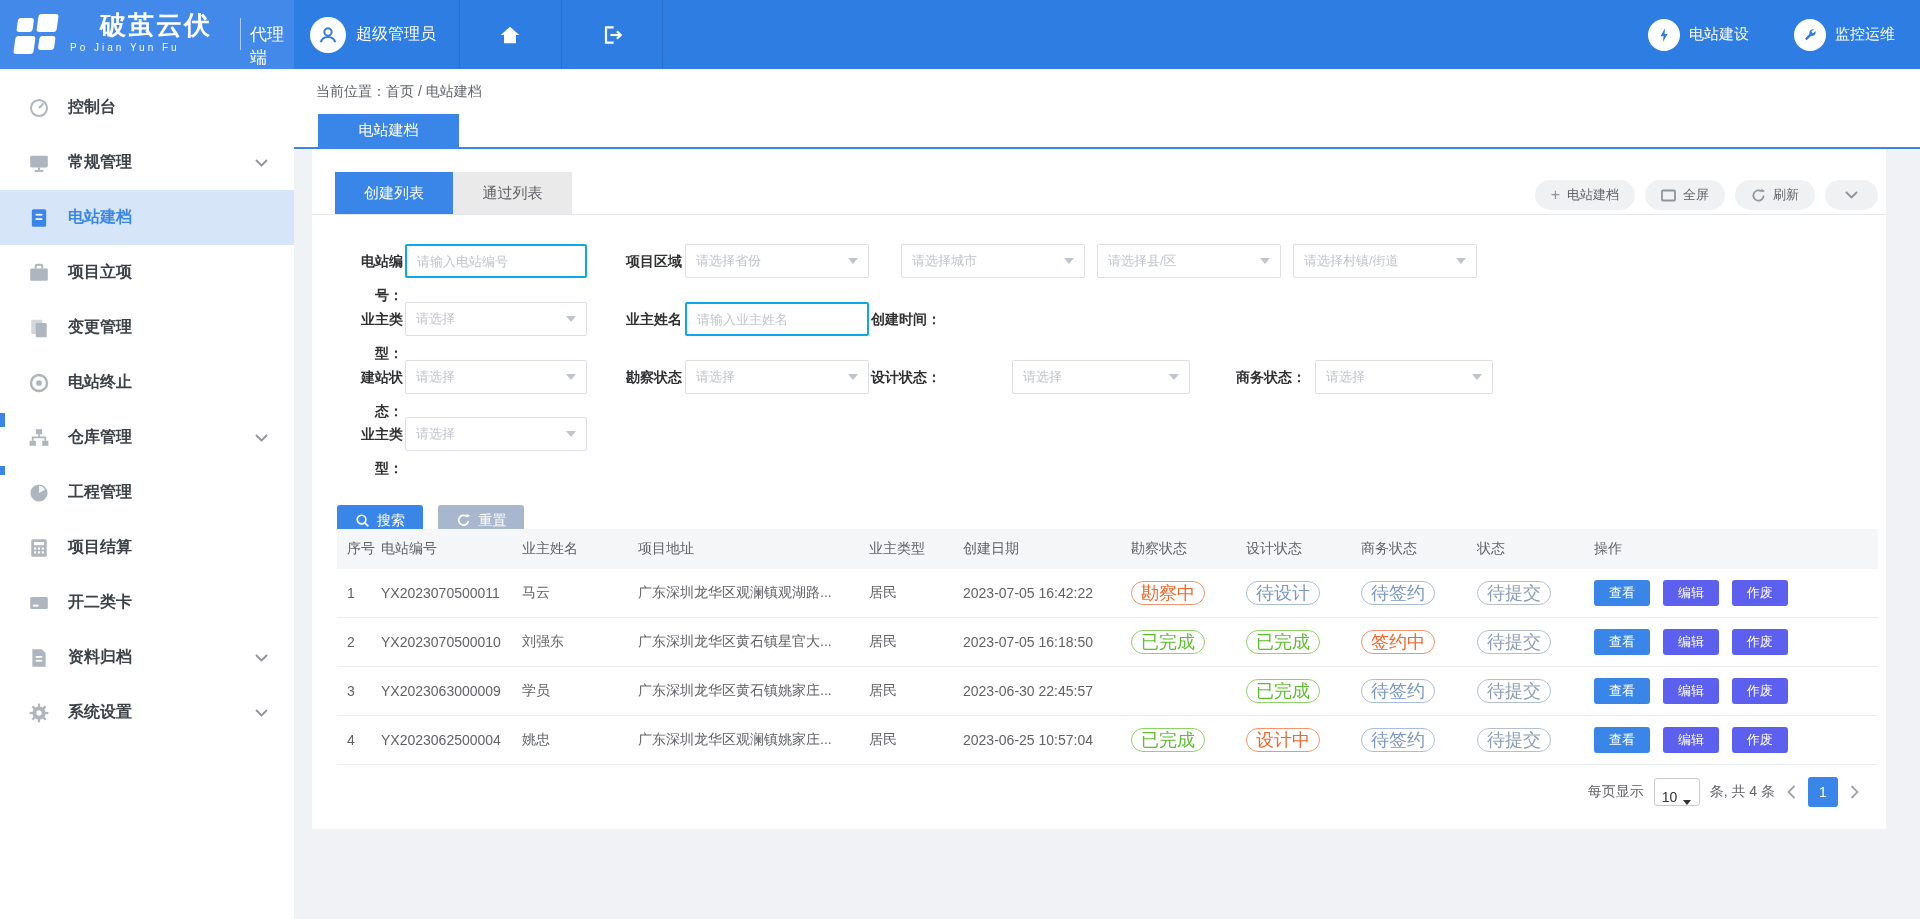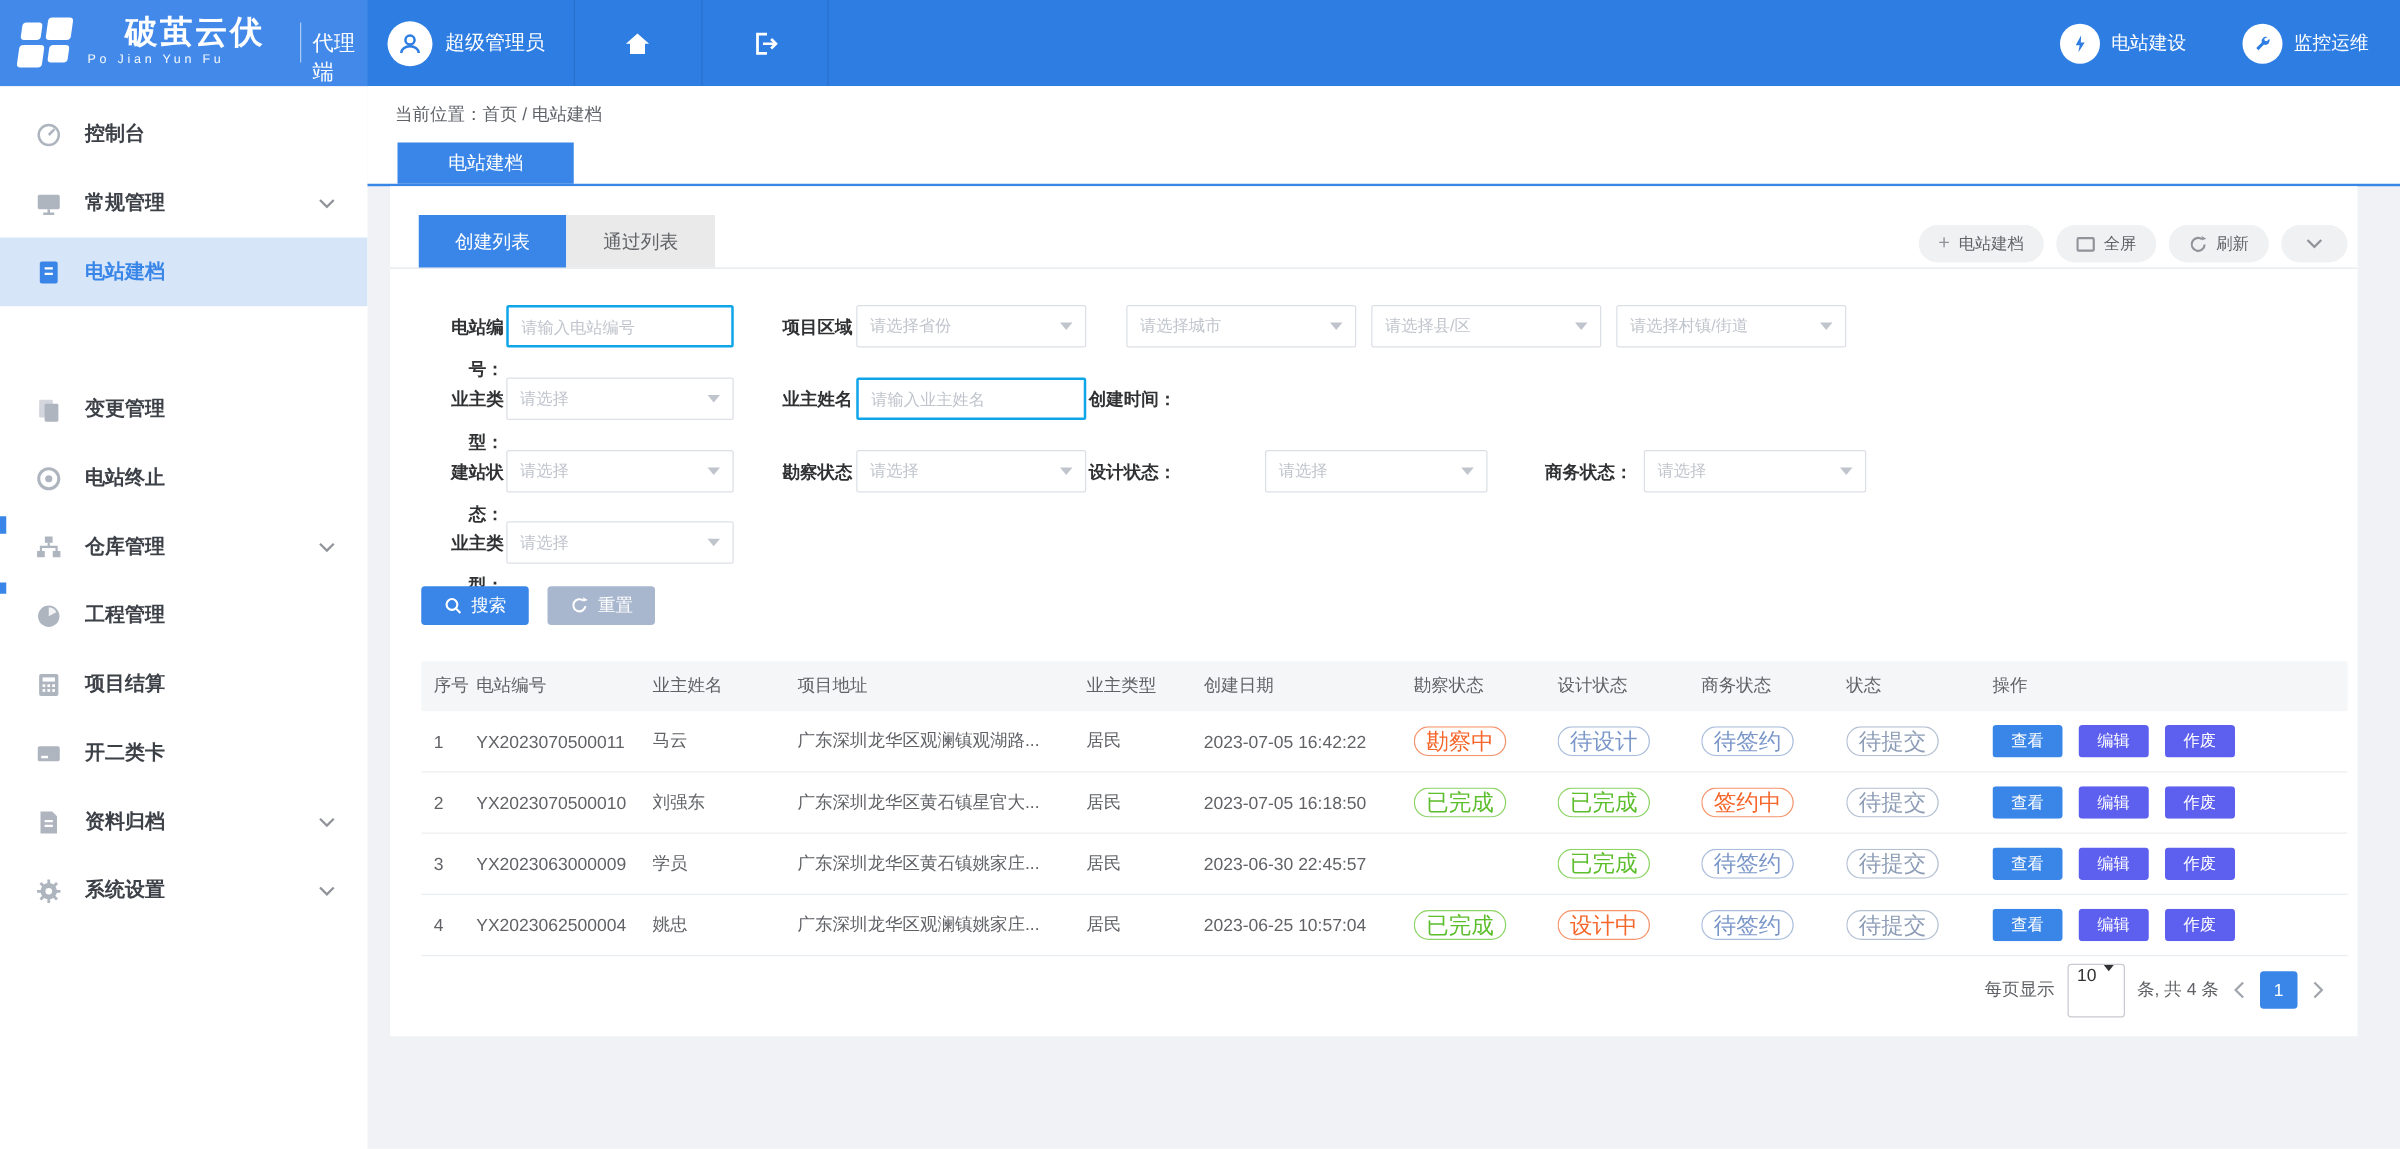--- a/index.html
+++ b/index.html
@@ -63,42 +63,42 @@
   .s-city{left:564px;width:184px} .s-county{left:760px;width:184px} .s-town{left:956px;width:184px}
   .fin { position:absolute; top:0; height:34px; border:2px solid #0ea5e9; border-radius:2px; background:#fff; font-size:13px; color:#606266; padding:0 10px; font-family:inherit; }
   .fin::placeholder { color:#C0C4CC; }
   .fsel { position:absolute; top:0; height:34px; border:1px solid #DCDFE6; border-radius:2px; background:#fff; display:flex; align-items:center; padding:0 10px; cursor:pointer; }
   .fsel .ph { font-size:13px; color:#C0C4CC; flex:1; }
   .caret { width:0; height:0; border-left:5px solid transparent; border-right:5px solid transparent; border-top:6px solid #C0C4CC; } .w184{width:184px} .w178{width:178px} .w313{width:313px}
   .cal-ic { color:#A8ABB2; display:flex; }
 
   .btnrow { position:absolute; left:25px; top:320px; height:31px; }
   .btn { height:31px; border:none; border-radius:3px; color:#fff; font-size:14px; display:inline-flex; align-items:center; gap:7px; padding:0 18px; cursor:pointer; font-family:inherit; }
-  .btn.search { background:#3A86E8; margin-right:11px; }
+  .btn.search { background:#3A86E8; margin-right:11px;margin-top:36px; }
   .btn.reset { background:#A9B7CE; }
 
   
   .tbl { position:absolute; left:25px; top:380px; width:1541px; }
   .thead { display:flex; height:40px; background:#F5F6F8; align-items:center; color:#606266; font-size:14px; }
   .trow { display:flex; height:49px; align-items:center; border-bottom:1px solid #EBEEF1; color:#606266; font-size:14px; }
   .td { padding-right:8px; white-space:nowrap; overflow:hidden; }
   .c0{width:44px; padding-left:10px} .c1{width:141px} .c2{width:116px} .c3{width:231px}
   .c4{width:94px} .c5{width:168px} .c6{width:115px} .c7{width:115px} .c8{width:116px} .c9{width:117px} .c10{width:284px}
   .badge { display:inline-block; min-width:66px; text-align:center; border:1px solid transparent; border-radius:14px; font-size:18px; line-height:22px; padding:0 9px; visibility:hidden; background:#fff; }
   .badge[data-tone]{visibility:visible}
   .badge[data-tone="orange"]{color:#F5662B;border-color:#F5936B}
   .badge[data-tone="green"]{color:#5DBE2D;border-color:#8CD465}
   .badge[data-tone="blue"]{color:#7B97C9;border-color:#A9BDDC}
   .badge[data-tone="gray"]{color:#8E9DB6;border-color:#B4C0D2}
   .op { width:56px; height:26px; border:none; border-radius:3px; color:#fff; font-size:13px; margin-right:9px; cursor:pointer; font-family:inherit; }
   .op.view{background:#3A86E8} .op.edit{background:#5D5FEF} .op.void{background:#5D5FEF}
 
   
   .pager { position:absolute; right:25px; top:628px; height:30px; display:flex; align-items:center; gap:10px; color:#606266; font-size:14px; }
-  .pp-select { height:43px; min-width:46px; border:1px solid #C8CAD0; border-radius:3px; background:#fff; display:flex; align-items:flex-start; gap:6px; padding:0 7px; cursor:pointer; color:#303133; }
+  .pp-select { height:28px; min-width:46px; border:1px solid #C8CAD0; border-radius:3px; background:#fff; display:flex; align-items:flex-end; gap:6px; padding:0 7px; cursor:pointer; color:#303133; }
   .pp-caret { width:0; height:0; border-left:4px solid transparent; border-right:4px solid transparent; border-top:5px solid #303133; }
   .pg-chev { color:#A0A4AB; display:flex; cursor:pointer; padding:0 2px; }
   .pg-page { width:30px; height:30px; background:#3A86E8; color:#fff; border-radius:3px; display:flex; align-items:center; justify-content:center; font-size:14px; cursor:pointer; }
 </style>
 </head>
 <body>
 
 <div class="header">
   <div class="logo-block">
     <div class="logo-mark">
@@ -189,20 +189,29 @@
     <span class="s-ic">
       <svg width="22" height="22" viewBox="0 0 20 20">
           <rect x="3.5" y="2" width="13" height="16" rx="1.5" fill="currentColor"></rect>
           <line x1="7" y1="7" x2="13" y2="7" stroke="#fff" stroke-width="1.6"></line>
           <line x1="7" y1="11" x2="13" y2="11" stroke="#fff" stroke-width="1.6"></line>
         </svg>
     </span>
     <span class="s-label">电站建档</span>
   </div>
 
+  <div class="s-item" style="top:176px">
+    <span class="s-ic">
+      <svg width="22" height="22" viewBox="0 0 20 20">
+          <rect x="2" y="6" width="16" height="11" rx="1.2" fill="currentColor"></rect>
+          <path d="M7 6 V4 a1.4 1.4 0 0 1 1.4-1.4 h3.2 A1.4 1.4 0 0 1 13 4 V6" fill="none" stroke="currentColor" stroke-width="1.8"></path>
+        </svg>
+    </span>
+    <span class="s-label">项目立项</span>
+  </div>
 
   <div class="s-item" style="top:231px">
     <span class="s-ic">
       <svg width="22" height="22" viewBox="0 0 20 20">
           <rect x="3" y="2.5" width="10" height="13" rx="1" fill="currentColor" opacity=".55"></rect>
           <rect x="7" y="5.5" width="10" height="13" rx="1" fill="currentColor"></rect>
         </svg>
     </span>
     <span class="s-label">变更管理</span>
   </div>

